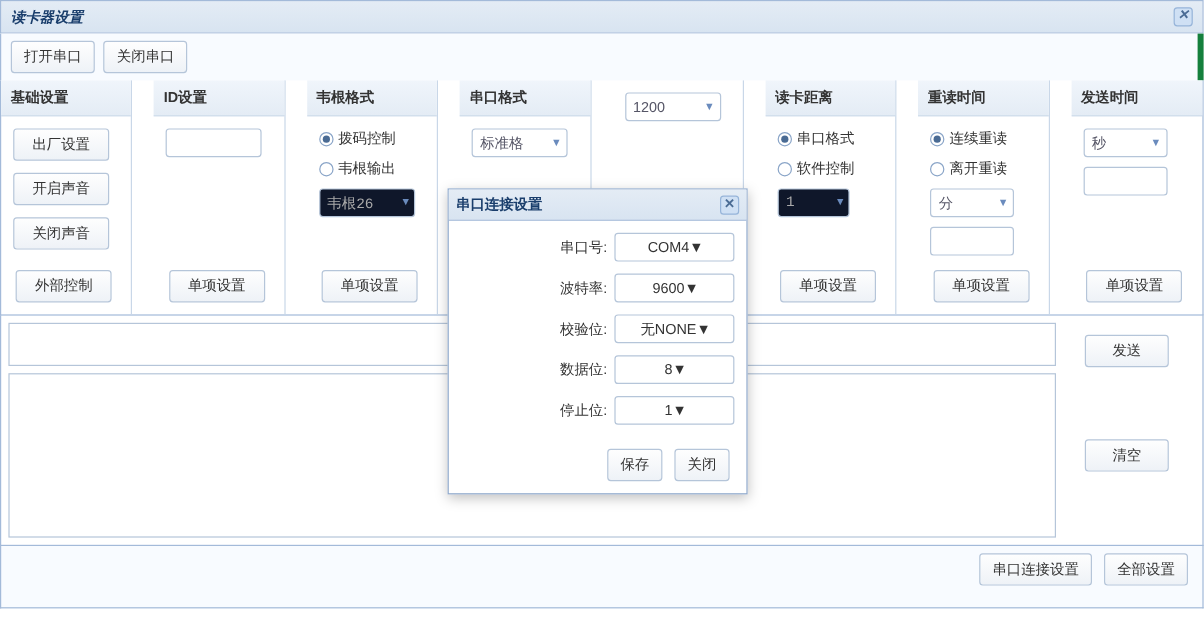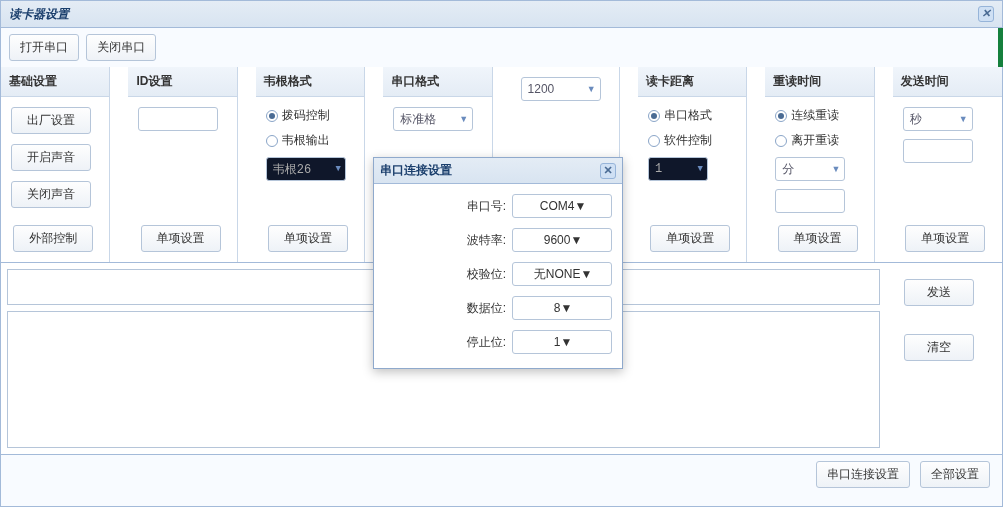--- a/index.html
+++ b/index.html
@@ -154,21 +154,21 @@
     flex: 1;
     border: 1px solid #b5c5d9;
     background: #fff;
   }
   .side-btns {
     width: 110px;
     display: flex;
     flex-direction: column;
     align-items: center;
     padding-top: 10px;
-    gap: 28px;
+    gap: 60px;
   }
   .bottombar {
     border: 1px solid #a3bad9;
     border-top: none;
     padding: 6px 8px 18px 8px;
     display: flex;
     justify-content: flex-end;
     gap: 6px;
     background: #f8fbff;
   }
@@ -419,15 +419,19 @@
         </div>
       </div>
       <div class="form-row">
         <label>停止位:</label>
         <div class="modal-select">
           <span>1</span>
           <span class="chev">▼</span>
         </div>
       </div>
     </div>
+    <div class="modal-footer">
+      <span class="btn">保存</span>
+      <span class="btn">关闭</span>
+    </div>
   </div>
 
 </div>
 
 </body></html>

